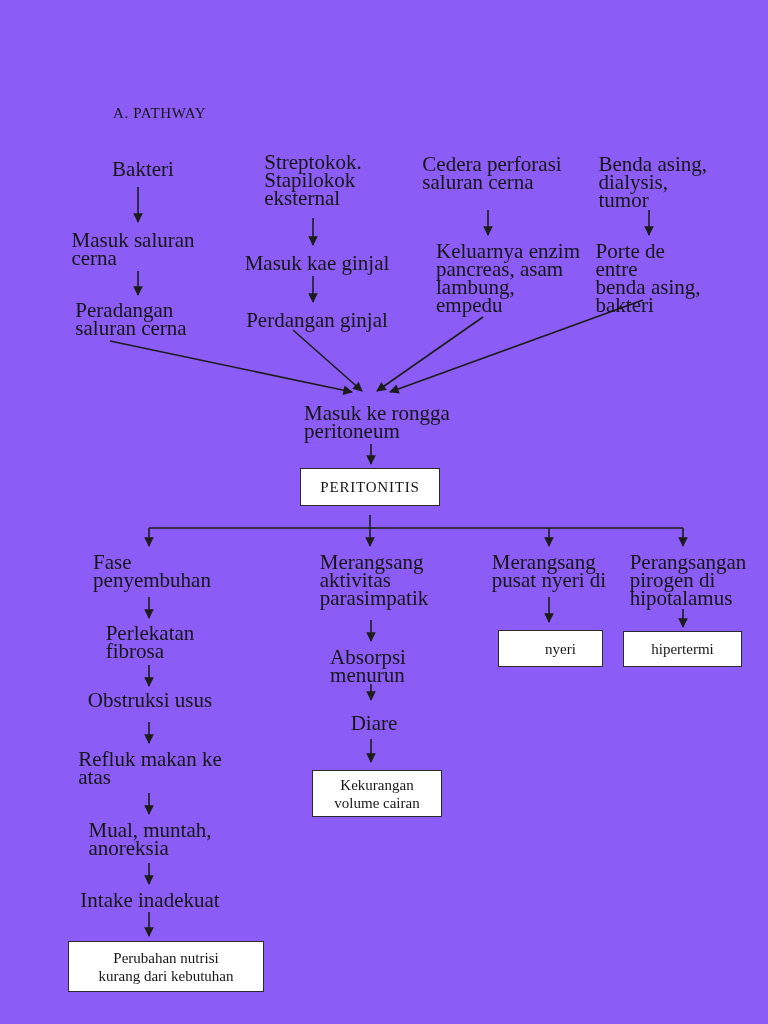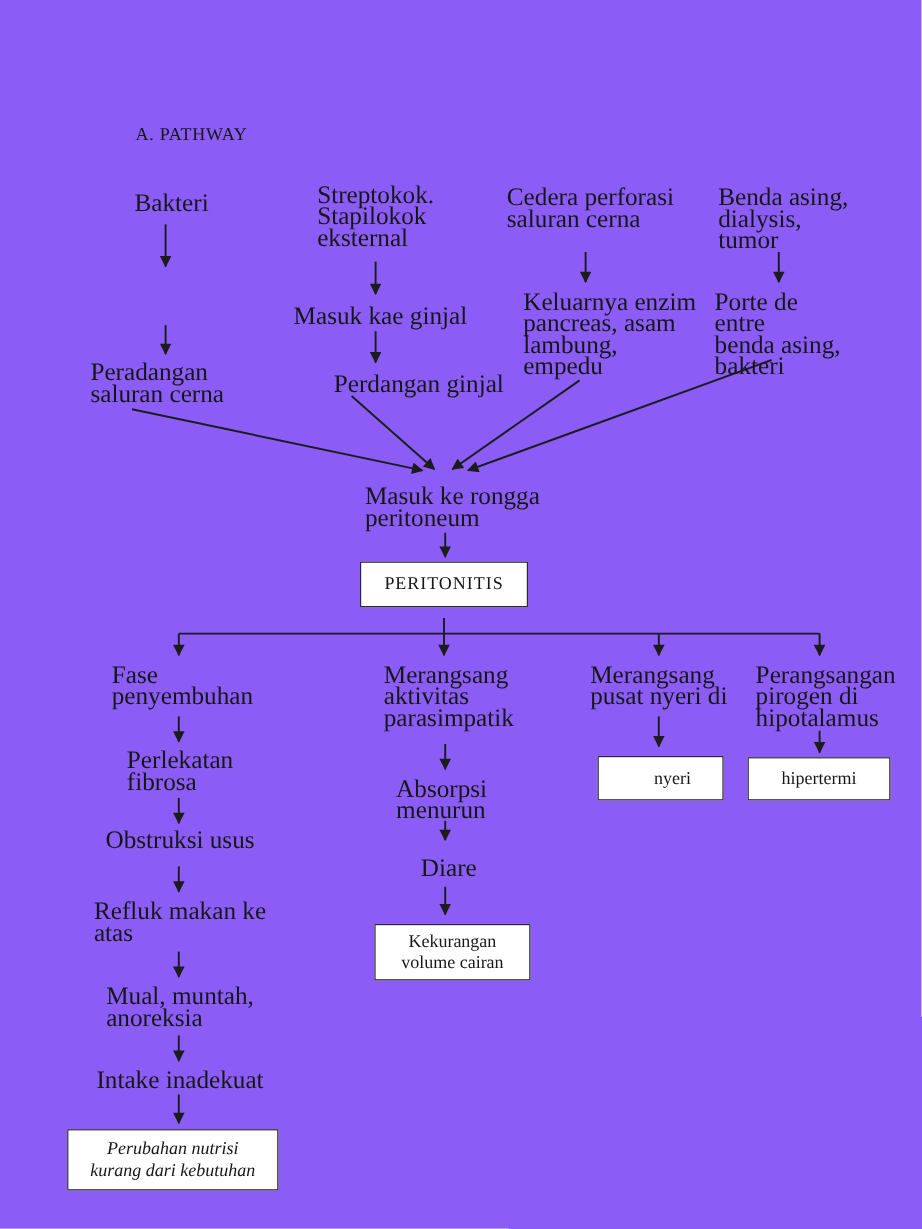--- a/index.html
+++ b/index.html
@@ -74,28 +74,30 @@
     </g>
     <g>
       <line x1="549" y1="597" x2="549" y2="622" marker-end="url(#ah)"></line>
       <line x1="683" y1="609" x2="683" y2="627" marker-end="url(#ah)"></line>
     </g>
   </svg>
 
   <div class="title" style="left:113px; top:105px;">A. PATHWAY</div>
 
   <div class="node" style="left:143px; top:160px;">Bakteri</div>
+  <div class="node" style="left:133px; top:231px;">Masuk saluran
+cerna</div>
   <div class="node" style="left:131px; top:301px;">Peradangan
 saluran cerna</div>
 
   <div class="node" style="left:313px; top:153px;">Streptokok.
 Stapilokok
 eksternal</div>
   <div class="node" style="left:317px; top:254px;">Masuk kae ginjal</div>
-  <div class="node" style="left:317px; top:311px;margin-left:32px;">Perdangan ginjal</div>
+  <div class="node" style="left:317px; top:311px;">Perdangan ginjal</div>
 
   <div class="node" style="left:492px; top:155px;">Cedera perforasi
 saluran cerna</div>
   <div class="node" style="left:508px; top:242px;">Keluarnya enzim
 pancreas, asam
 lambung,
 empedu</div>
 
   <div class="node" style="left:655px; top:155px;">Benda asing,
 dialysis, tumor</div>
@@ -111,21 +113,21 @@
   <div class="node" style="left:152px; top:553px;">Fase
 penyembuhan</div>
   <div class="node" style="left:150px; top:624px;">Perlekatan
 fibrosa</div>
   <div class="node" style="left:150px; top:691px;">Obstruksi usus</div>
   <div class="node" style="left:150px; top:750px;">Refluk makan ke
 atas</div>
   <div class="node" style="left:150px; top:821px;">Mual, muntah,
 anoreksia</div>
   <div class="node" style="left:150px; top:891px;">Intake inadekuat</div>
-  <div class="obox" style="left:56px; top:941px; width:176px; height:51px;font-style:italic;">Perubahan nutrisi
+  <div class="obox" style="left:68px; top:941px; width:196px; height:51px;">Perubahan nutrisi
 kurang dari kebutuhan</div>
 
   <div class="node" style="left:374px; top:553px;">Merangsang
 aktivitas
 parasimpatik</div>
   <div class="node" style="left:368px; top:648px;">Absorpsi
 menurun</div>
   <div class="node" style="left:374px; top:714px;">Diare</div>
   <div class="obox" style="left:312px; top:770px; width:130px; height:47px;">Kekurangan
 volume cairan</div>

